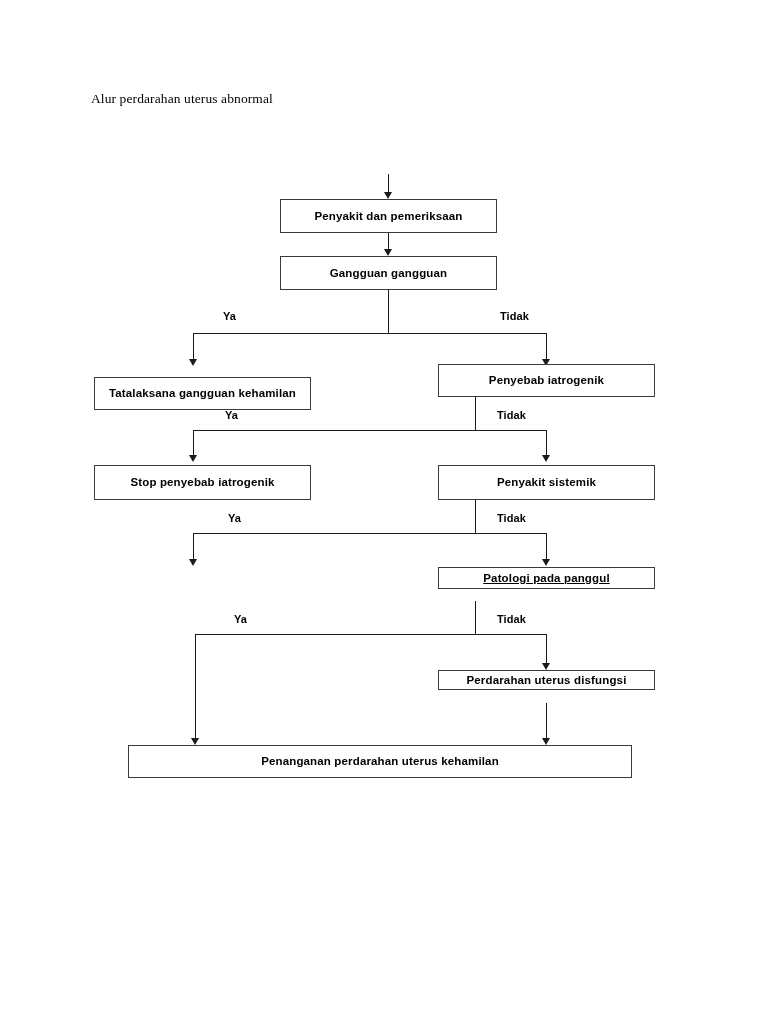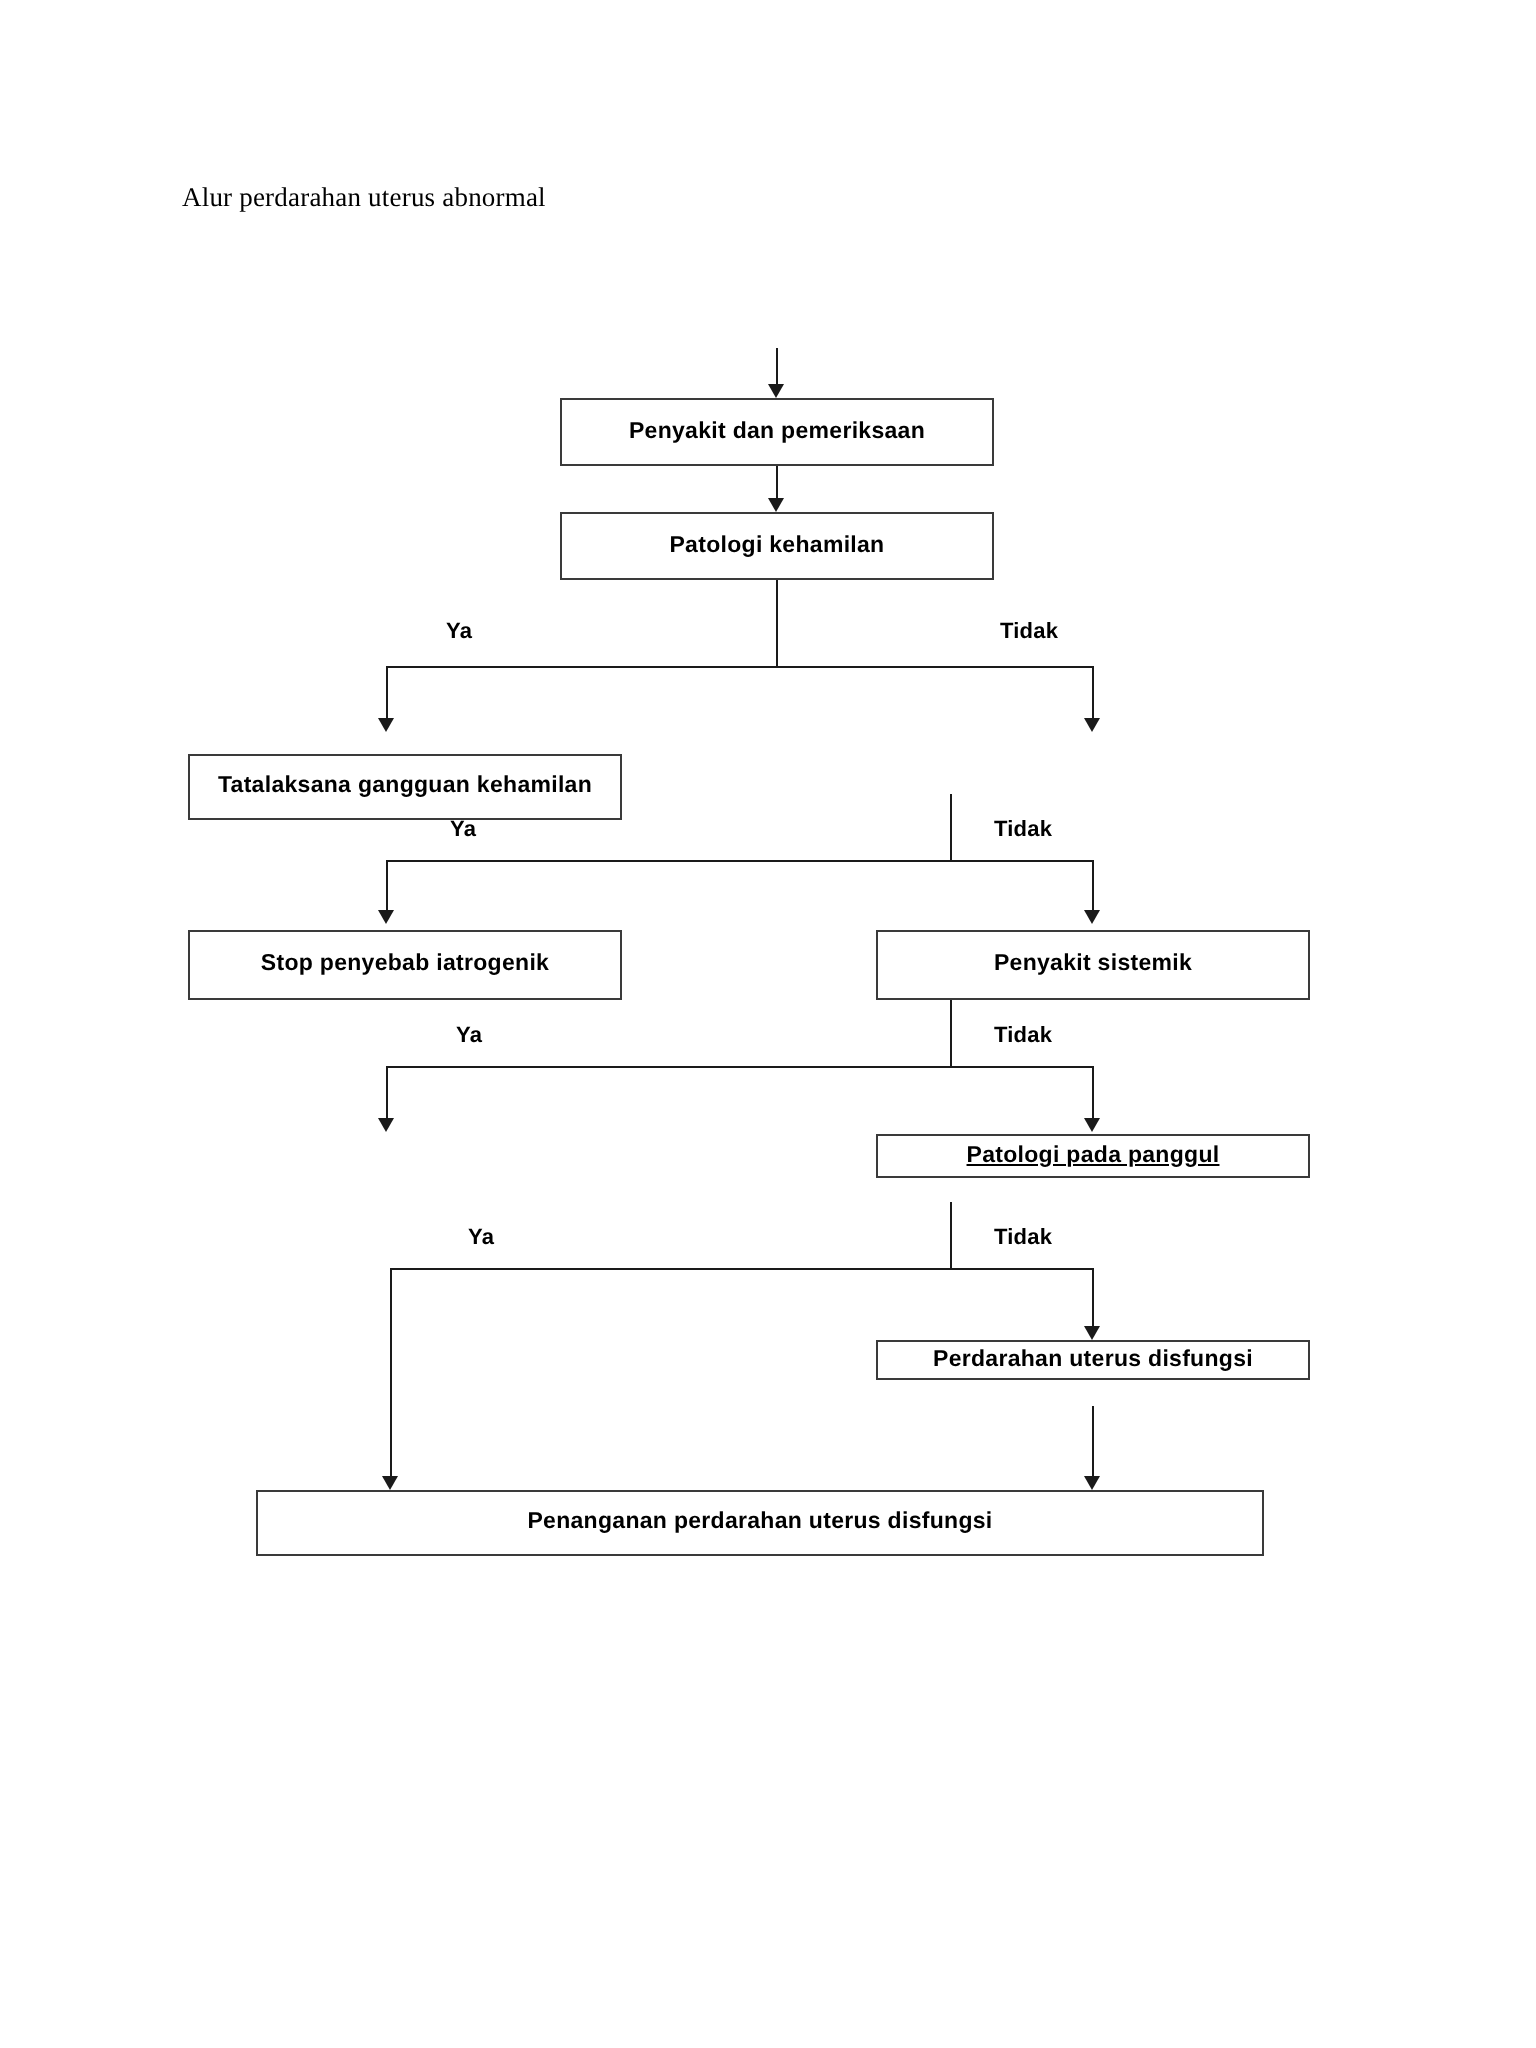--- a/index.html
+++ b/index.html
@@ -92,36 +92,37 @@
 
 
   <div class="vline" style="left:388px; top:174px; height:18px;"></div>
   <div class="arrowhead" style="left:383.5px; top:192px;"></div>
 
   <div class="node" style="left:280px; top:199px; width:217px; height:34px;">Penyakit dan pemeriksaan</div>
 
   <div class="vline" style="left:388px; top:233px; height:16px;"></div>
   <div class="arrowhead" style="left:383.5px; top:249px;"></div>
 
-  <div class="node" style="left:280px; top:256px; width:217px; height:34px;">Patologi kehamilan</div>
+  <div class="node" style="left:280px; top:256px; width:217px; height:34px;">Gangguan gangguan</div>
 
   <div class="vline" style="left:388px; top:290px; height:43px;"></div>
   <div class="hline" style="left:193px; top:333px; width:353px;"></div>
 
   <div class="branch-label" style="left:223px; top:310px;">Ya</div>
   <div class="branch-label" style="left:500px; top:310px;">Tidak</div>
 
   <div class="vline" style="left:193px; top:333px; height:26px;"></div>
   <div class="arrowhead" style="left:188.5px; top:359px;"></div>
 
   <div class="vline" style="left:546px; top:333px; height:26px;"></div>
   <div class="arrowhead" style="left:541.5px; top:359px;"></div>
 
   <div class="node" style="left:94px; top:364px; width:217px; height:33px;margin-top:13px;">Tatalaksana gangguan kehamilan</div>
 
+  <div class="node" style="left:438px; top:364px; width:217px; height:33px;">Penyebab iatrogenik</div>
 
   <div class="vline" style="left:475px; top:397px; height:33px;"></div>
   <div class="hline" style="left:193px; top:430px; width:353px;"></div>
 
   <div class="branch-label" style="left:225px; top:409px;">Ya</div>
   <div class="branch-label" style="left:497px; top:409px;">Tidak</div>
 
   <div class="vline" style="left:193px; top:430px; height:25px;"></div>
   <div class="arrowhead" style="left:188.5px; top:455px;"></div>
 
@@ -157,15 +158,15 @@
   <div class="arrowhead" style="left:190.5px; top:738px;"></div>
 
   <div class="vline" style="left:546px; top:634px; height:29px;"></div>
   <div class="arrowhead" style="left:541.5px; top:663px;"></div>
 
   <div class="node" style="left:438px; top:670px; width:217px; height:20px;">Perdarahan uterus disfungsi</div>
 
   <div class="vline" style="left:546px; top:703px; height:35px;"></div>
   <div class="arrowhead" style="left:541.5px; top:738px;"></div>
 
-  <div class="node" style="left:128px; top:745px; width:504px; height:33px;">Penanganan perdarahan uterus disfungsi</div>
+  <div class="node" style="left:128px; top:745px; width:504px; height:33px;">Penanganan perdarahan uterus kehamilan</div>
 
 </div>
 
 </body></html>

